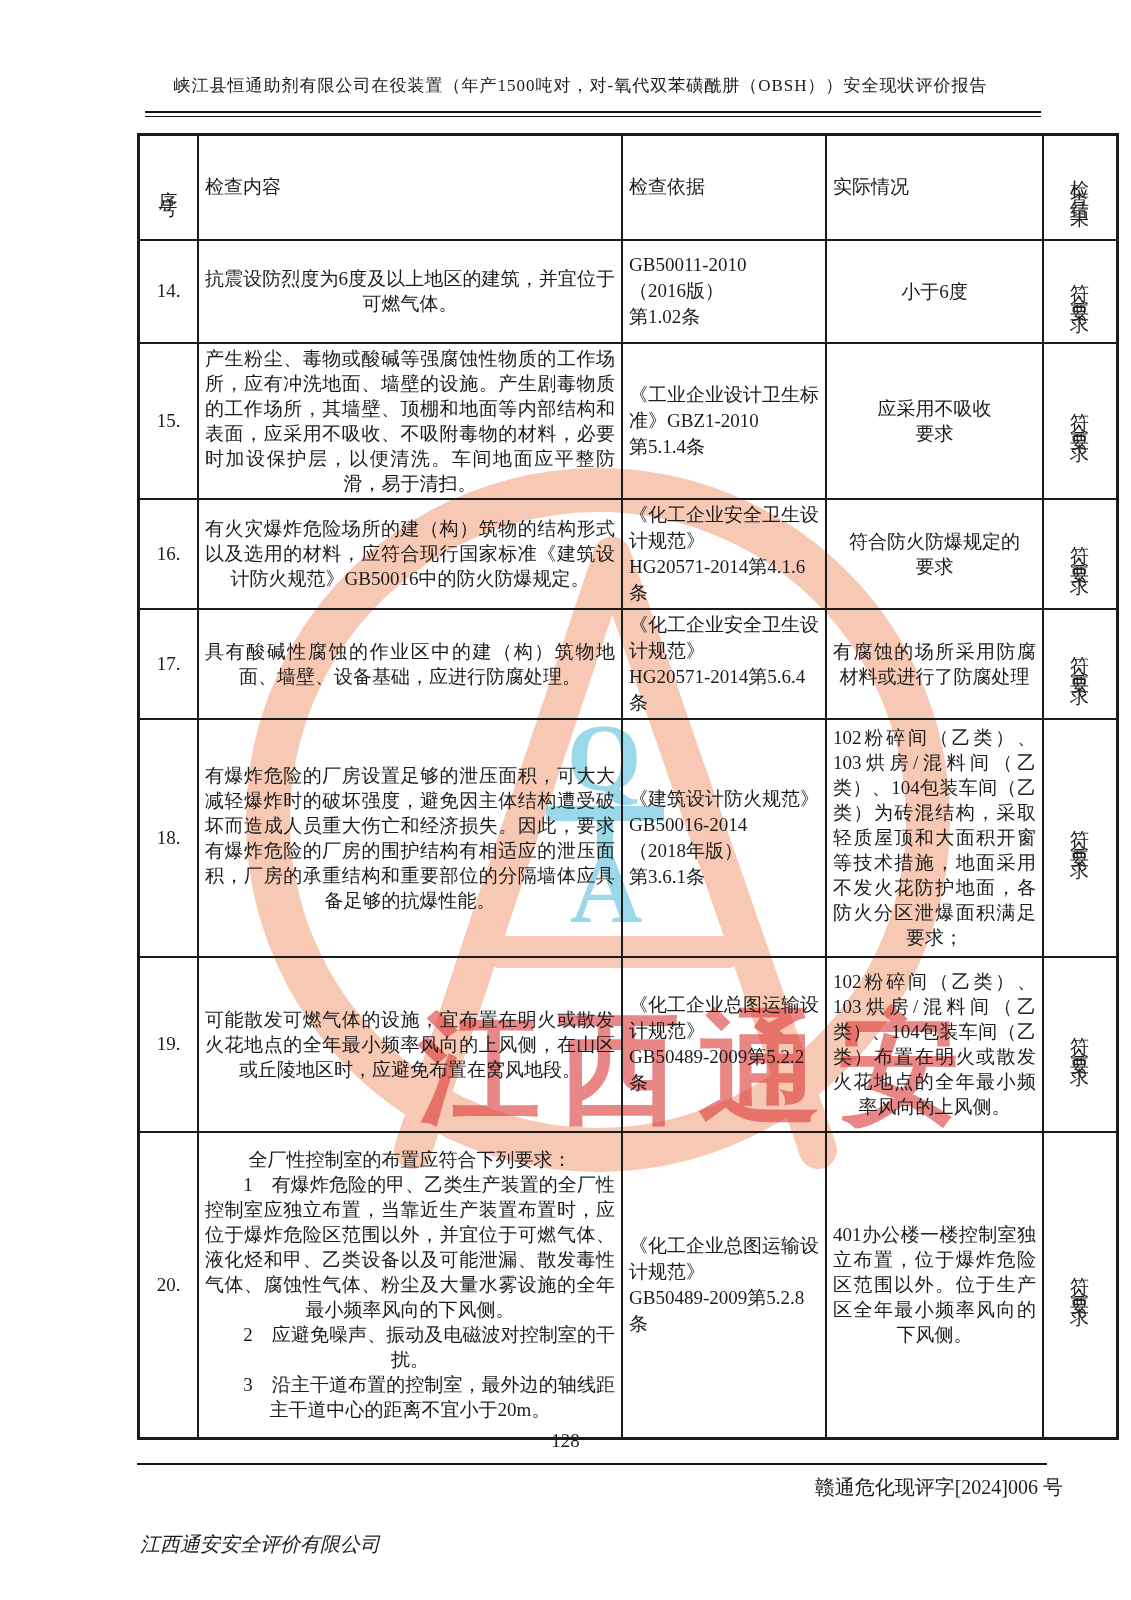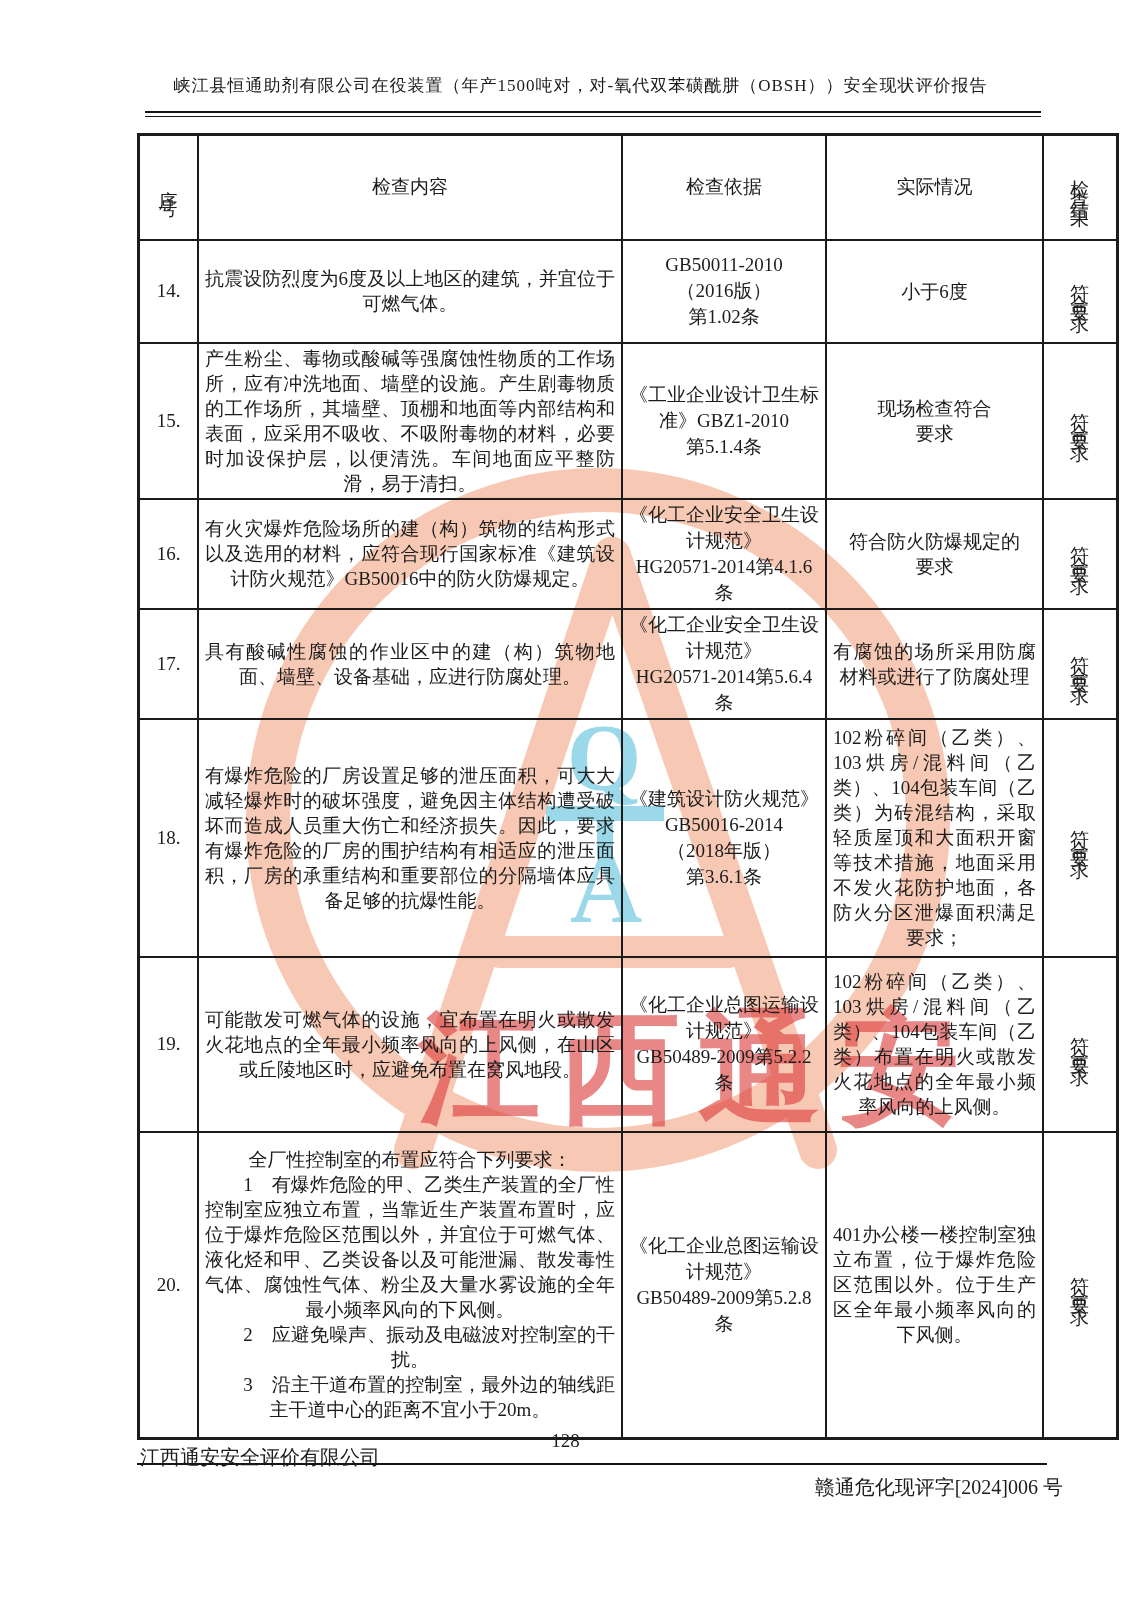--- a/index.html
+++ b/index.html
@@ -39,39 +39,39 @@
   .c-no{width:45px;text-align:center;}
   .c-content{width:410px;}
   .c-basis{width:190px;}
   .c-actual{width:203px;border-radius:23px;}
   .c-result{width:60px;text-align:center;}
   .cell-just{
     text-align:justify;text-align-last:center;
     white-space:pre-line;line-height:25px;padding:2px 11px;
   }
   .cell-center{
-    text-align:center;white-space:pre-line;line-height:26px;margin-left:36px;
+    text-align:left;white-space:pre-line;line-height:26px;margin-left:36px;
   }
   .v-text{
     display:inline-block;writing-mode:vertical-rl;text-orientation:upright;
     letter-spacing:10px;line-height:1;
   }
   .rh-head{height:105px}.rh14{height:103px}.rh15{height:153px}.rh16{height:104px}
   .rh17{height:102px}.rh18{height:238px}.rh19{height:175px}.rh20{height:307px}
   
   .page-number{
     position:absolute;top:1430px;left:0;width:100%;z-index:2;
     text-align:center;font-size:19px;
   }
   .footer-rule{
     position:absolute;top:1463px;left:137px;width:910px;z-index:2;
     border-top:2px solid #141414;
   }
   .footer-left{
-    position:absolute;top:1444px;left:140px;z-index:2;font-size:20px;
+    position:absolute;top:1531px;left:140px;z-index:2;font-size:20px;font-style:italic;
   }
   .footer-right{
     position:absolute;top:1474px;right:68px;z-index:2;font-size:20px;
   }
 </style>
 </head>
 <body>
 
 <svg class="wm-svg" width="1131" height="1600" viewBox="0 0 1131 1600">
   <g opacity="0.5">
@@ -110,21 +110,21 @@
 第1.02条</td>
     <td class="c-actual cell-just">小于6度</td>
     <td class="c-result"><span class="v-text">符合要求</span></td>
   </tr>
 
   <tr class="rh15">
     <td class="c-no">15.</td>
     <td class="c-content cell-just">产生粉尘、毒物或酸碱等强腐蚀性物质的工作场所，应有冲洗地面、墙壁的设施。产生剧毒物质的工作场所，其墙壁、顶棚和地面等内部结构和表面，应采用不吸收、不吸附毒物的材料，必要时加设保护层，以便清洗。车间地面应平整防滑，易于清扫。</td>
     <td class="c-basis cell-center">《工业企业设计卫生标准》GBZ1-2010
 第5.1.4条</td>
-    <td class="c-actual cell-just">现场检查符合
+    <td class="c-actual cell-just">应采用不吸收
 要求</td>
     <td class="c-result"><span class="v-text">符合要求</span></td>
   </tr>
 
   <tr class="rh16">
     <td class="c-no">16.</td>
     <td class="c-content cell-just">有火灾爆炸危险场所的建（构）筑物的结构形式以及选用的材料，应符合现行国家标准《建筑设计防火规范》GB50016中的防火防爆规定。</td>
     <td class="c-basis cell-center">《化工企业安全卫生设计规范》
 HG20571-2014第4.1.6条</td>
     <td class="c-actual cell-just">符合防火防爆规定的

